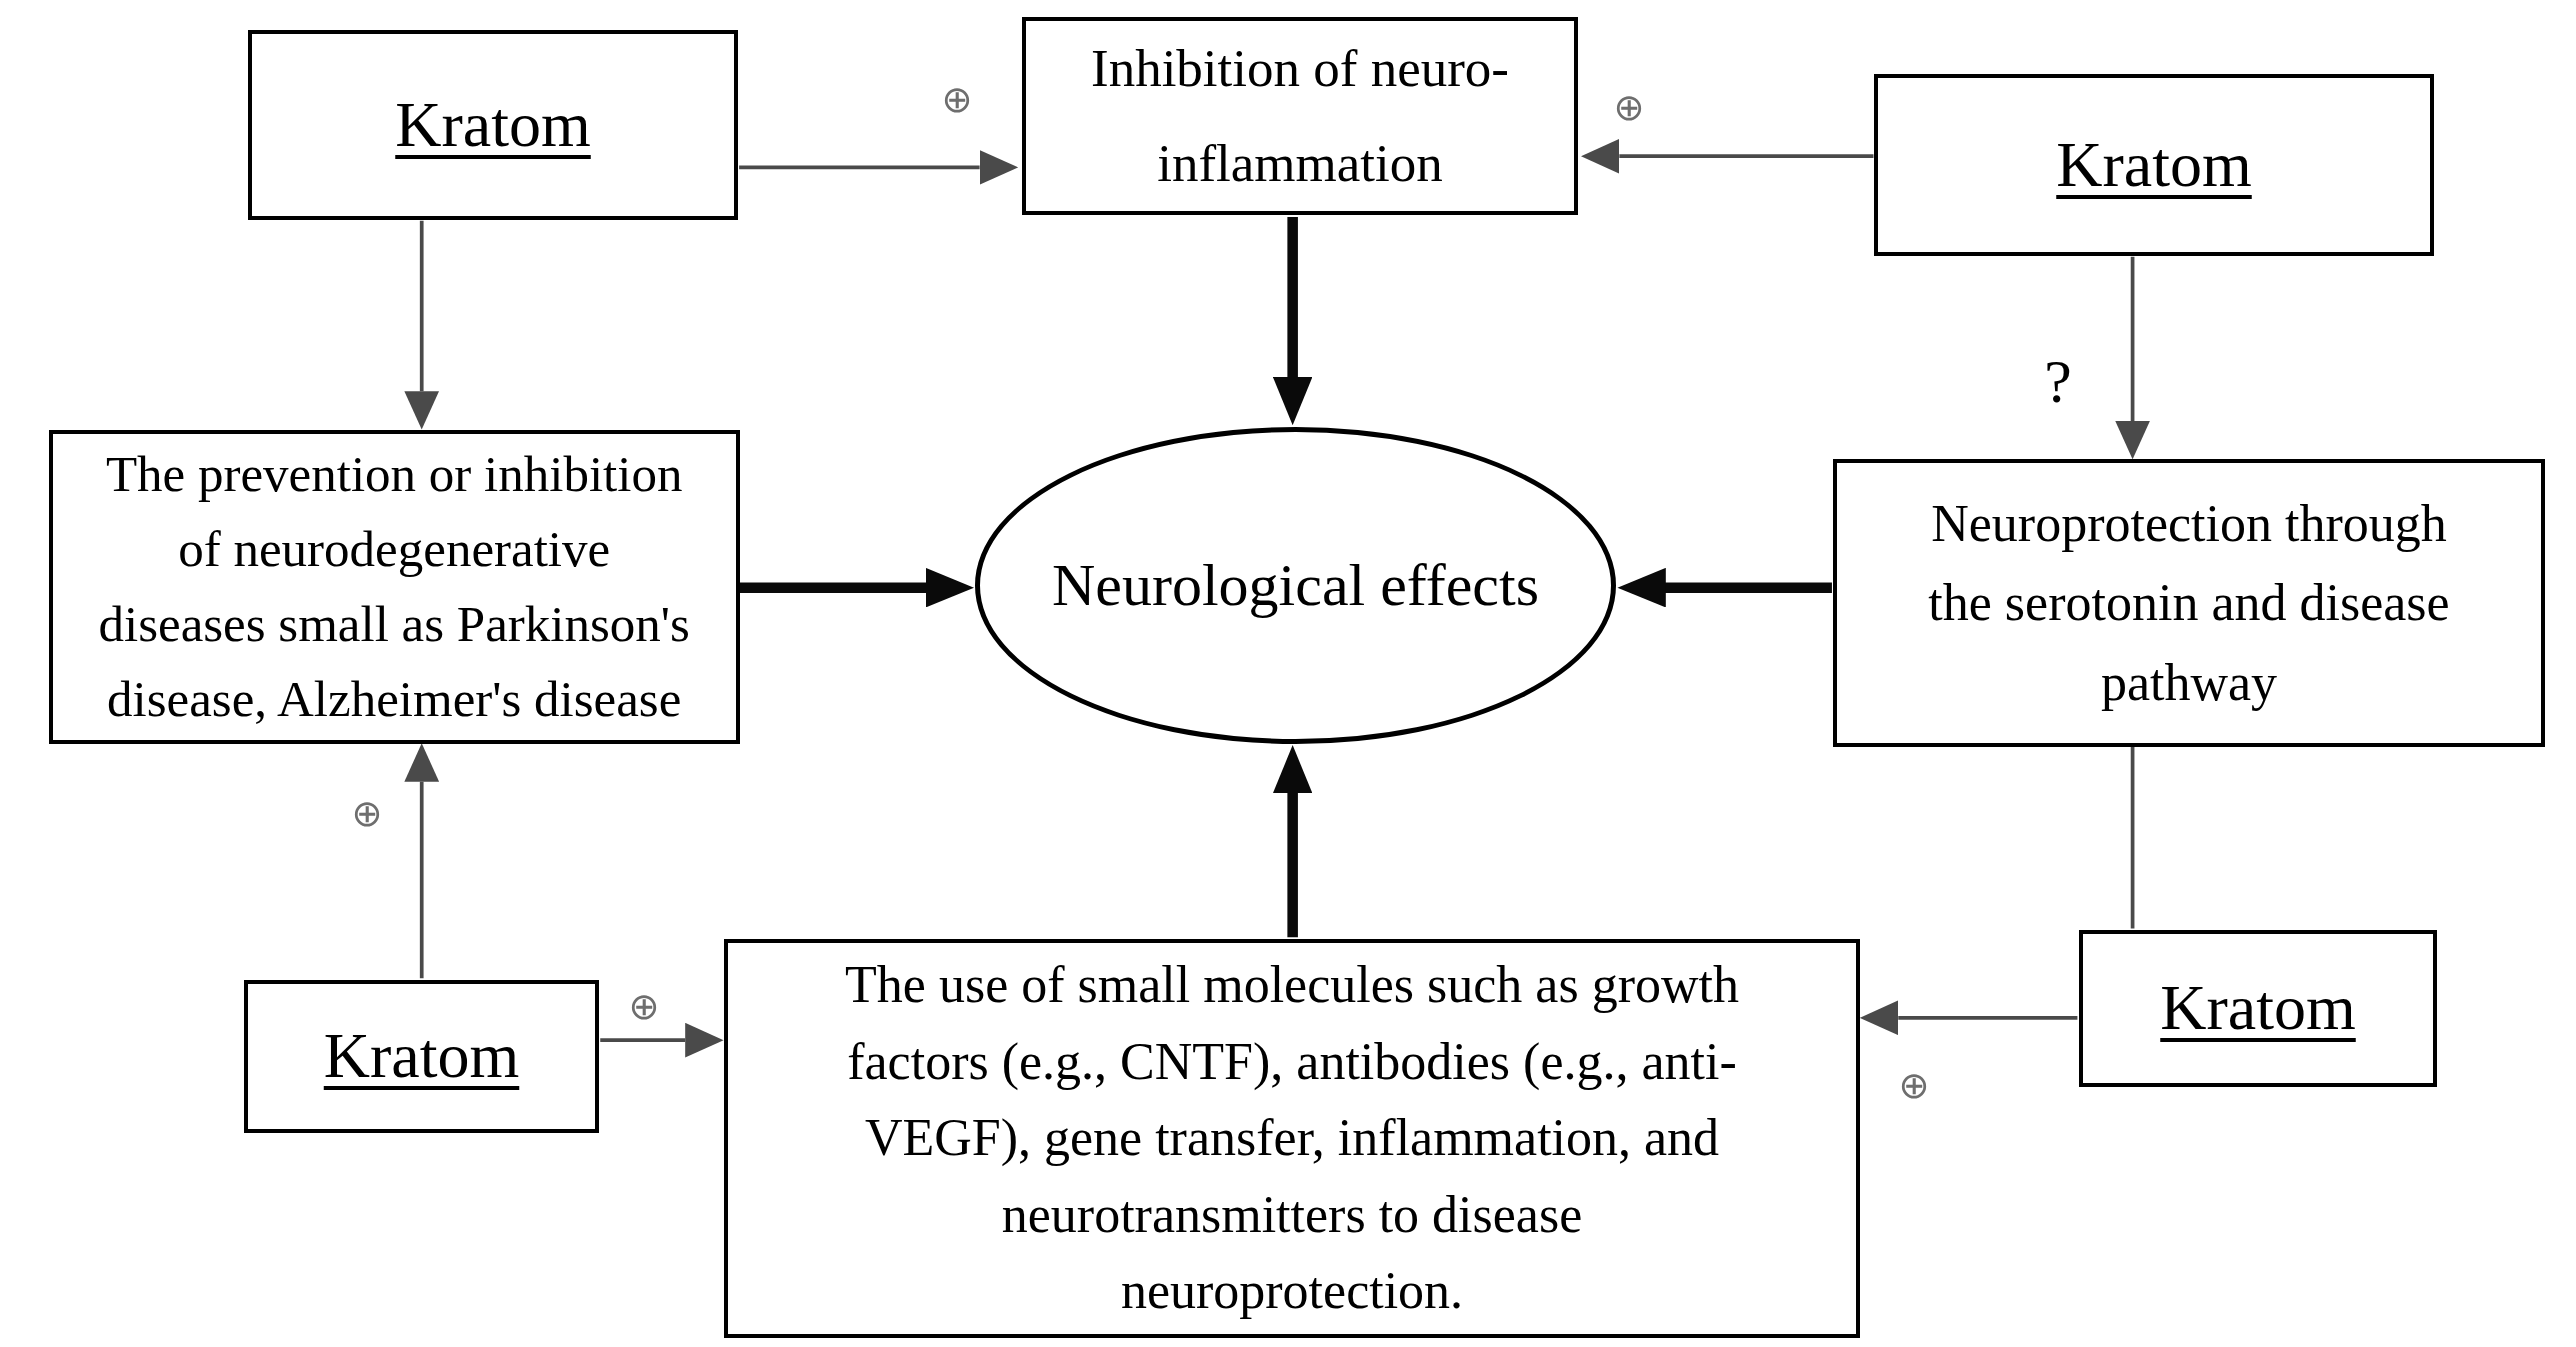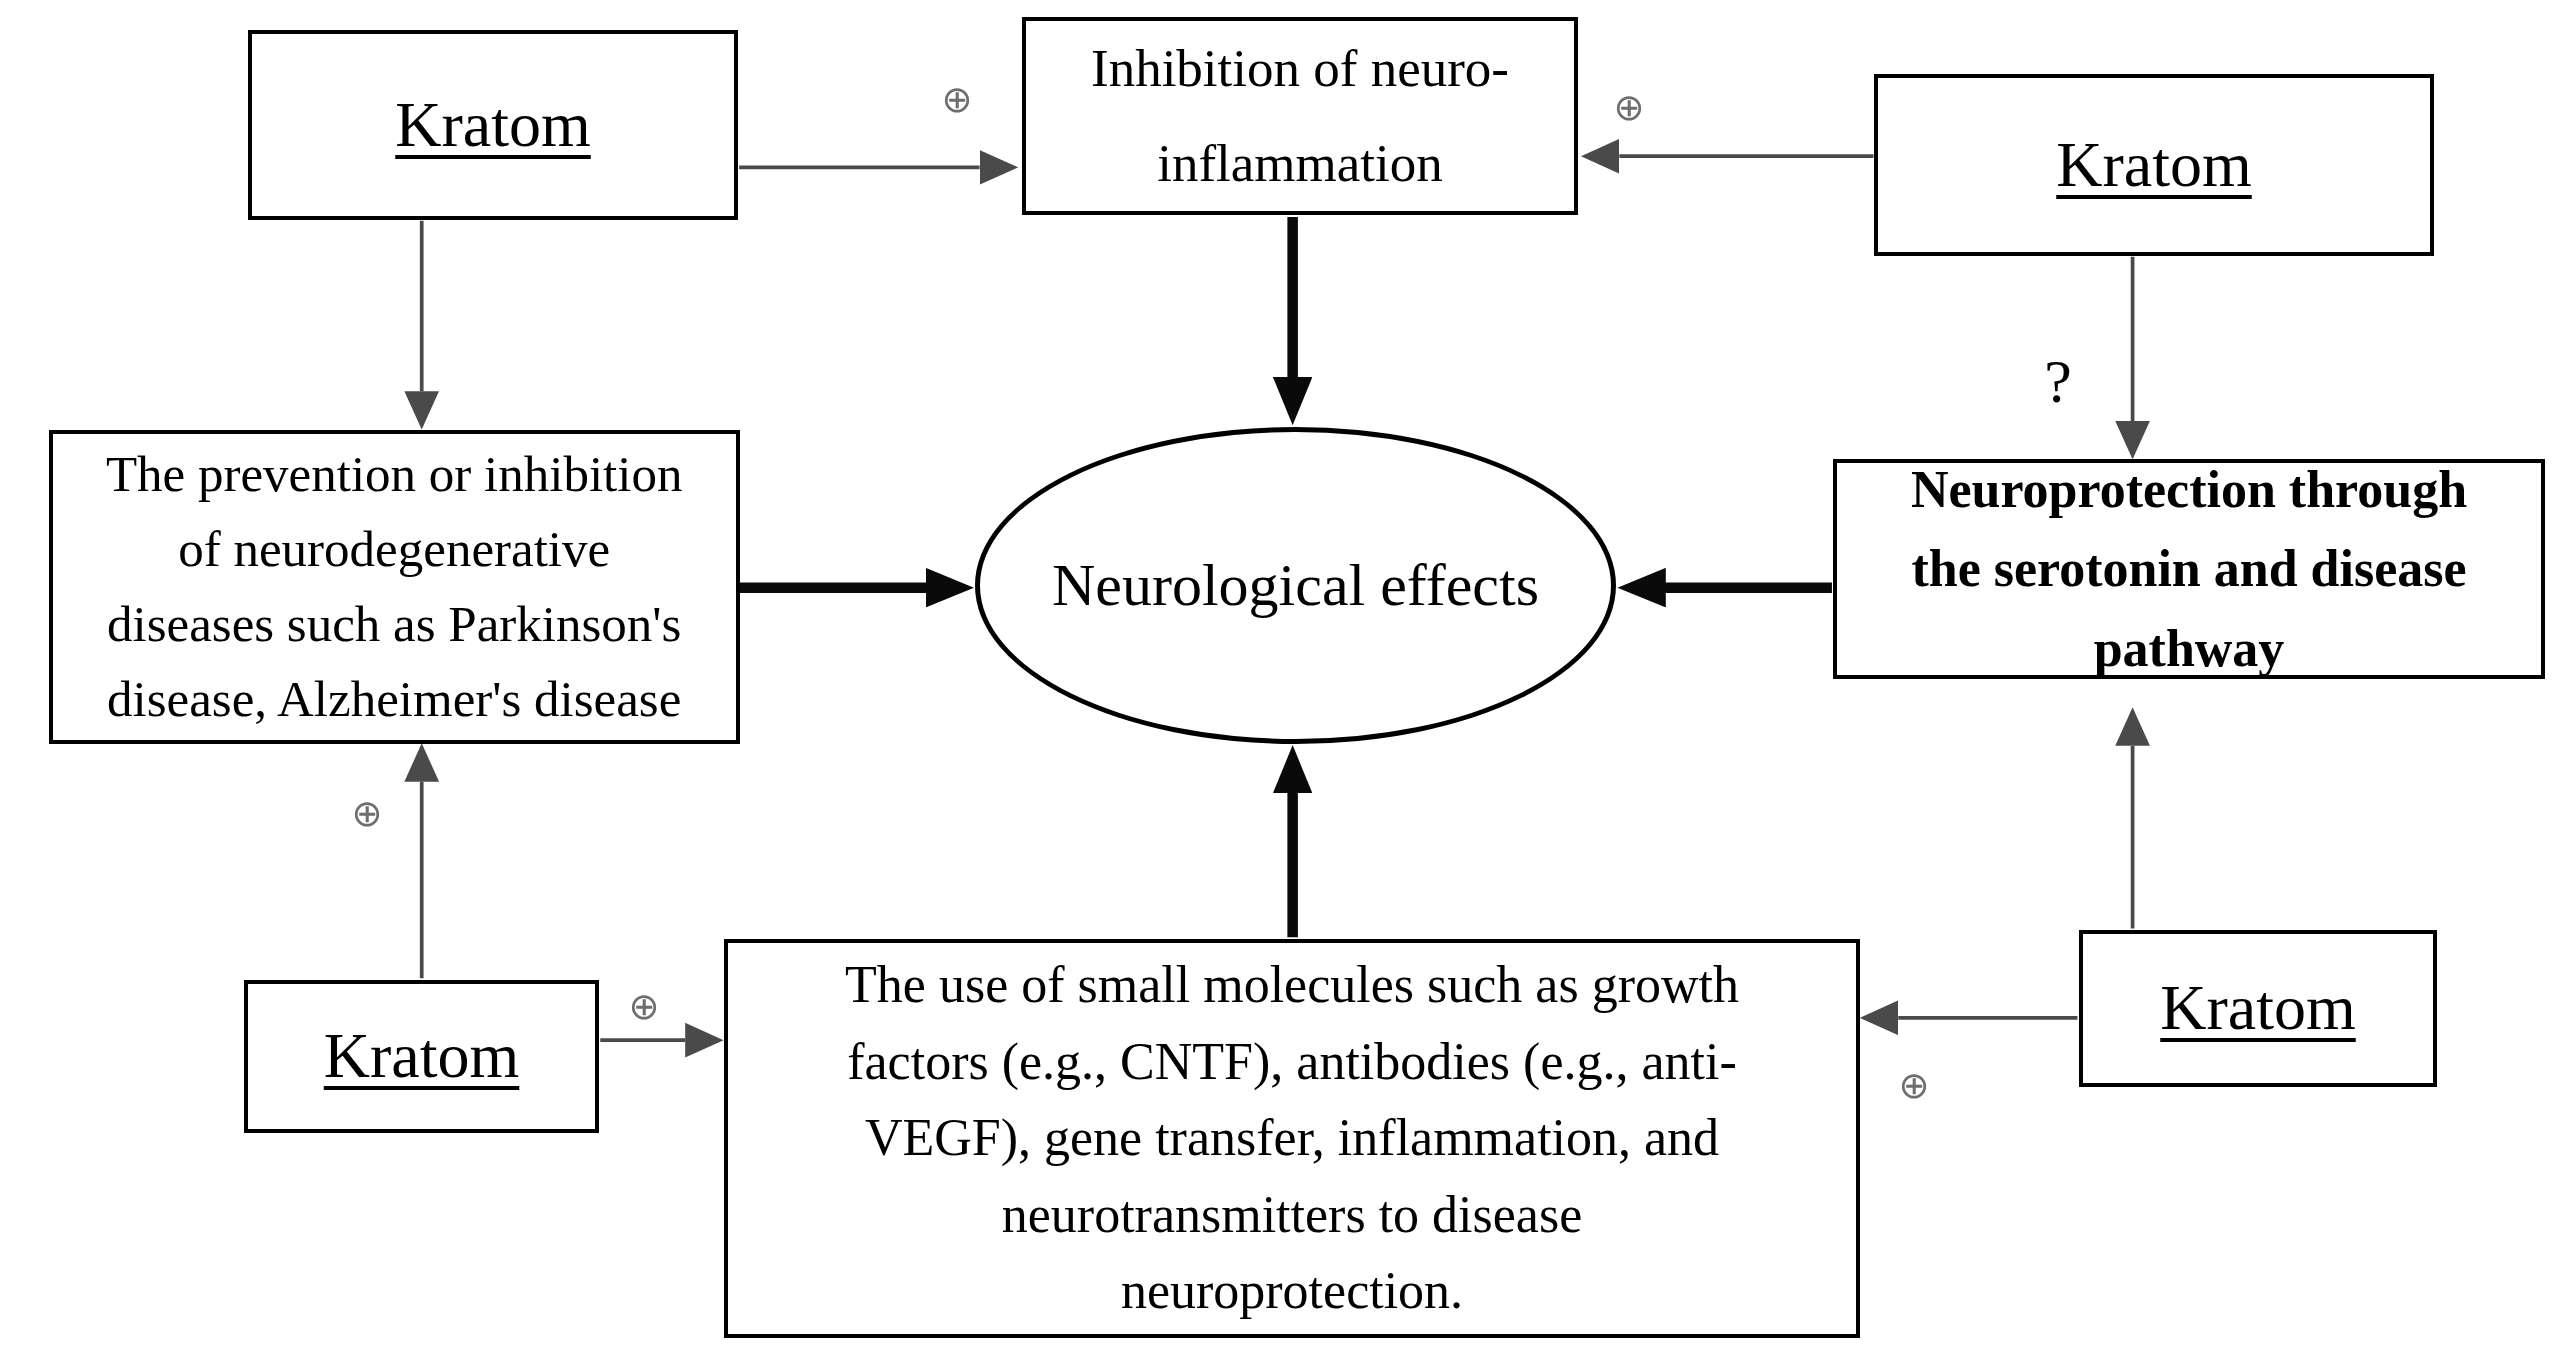--- a/index.html
+++ b/index.html
@@ -26,22 +26,22 @@
 
   .kratom-tl{left:248px;top:30px;width:490px;height:190px;}
   .kratom-tr{left:1874px;top:74px;width:560px;height:182px;}
   .kratom-bl{left:244px;top:980px;width:355px;height:153px;}
   .kratom-br{left:2079px;top:930px;width:358px;height:157px;}
 
   .box-inhibition{left:1022px;top:16.7px;width:556px;height:198px;
         font-size:53px;line-height:1.78;}
   .box-prevention{left:16.7px;top:430px;width:691px;height:314px;
         font-size:51px;line-height:1.47;margin-left:32px;}
-  .box-neuroprotection{left:1833px;top:459px;width:712px;height:220px;
-        font-size:52px;line-height:1.52;font-weight:bold;}
+  .box-neuroprotection{left:1833px;top:459px;width:712px;height:288px;
+        font-size:52px;line-height:1.52;}
   .box-small-molecules{left:724px;top:939px;width:1136px;height:399px;
         font-size:52px;line-height:1.47;}
 
   .ellipse{position:absolute;left:975px;top:427px;width:641px;height:317px;
         border:5.6px solid var(--border);border-radius:50%;background:var(--background);
         display:flex;align-items:center;justify-content:center;
         font-size:60px;text-align:left;}
 
   .sym{position:absolute;transform:translate(-50%,-50%);}
   .plus{font-family:"DejaVu Sans", sans-serif;font-size:37px;color:var(--plus-symbol);}
@@ -97,21 +97,21 @@
   </div>
 
   <div class="node box-inhibition">
     <div>Inhibition of neuro-</div>
     <div>inflammation</div>
   </div>
 
   <div class="node box-prevention">
     <div>The prevention or inhibition</div>
     <div>of neurodegenerative</div>
-    <div>diseases such as Parkinson's</div>
+    <div>diseases small as Parkinson's</div>
     <div>disease, Alzheimer's disease</div>
   </div>
 
   <div class="node box-neuroprotection">
     <div>Neuroprotection through</div>
     <div>the serotonin and disease</div>
     <div>pathway</div>
   </div>
 
   <div class="node box-small-molecules">

